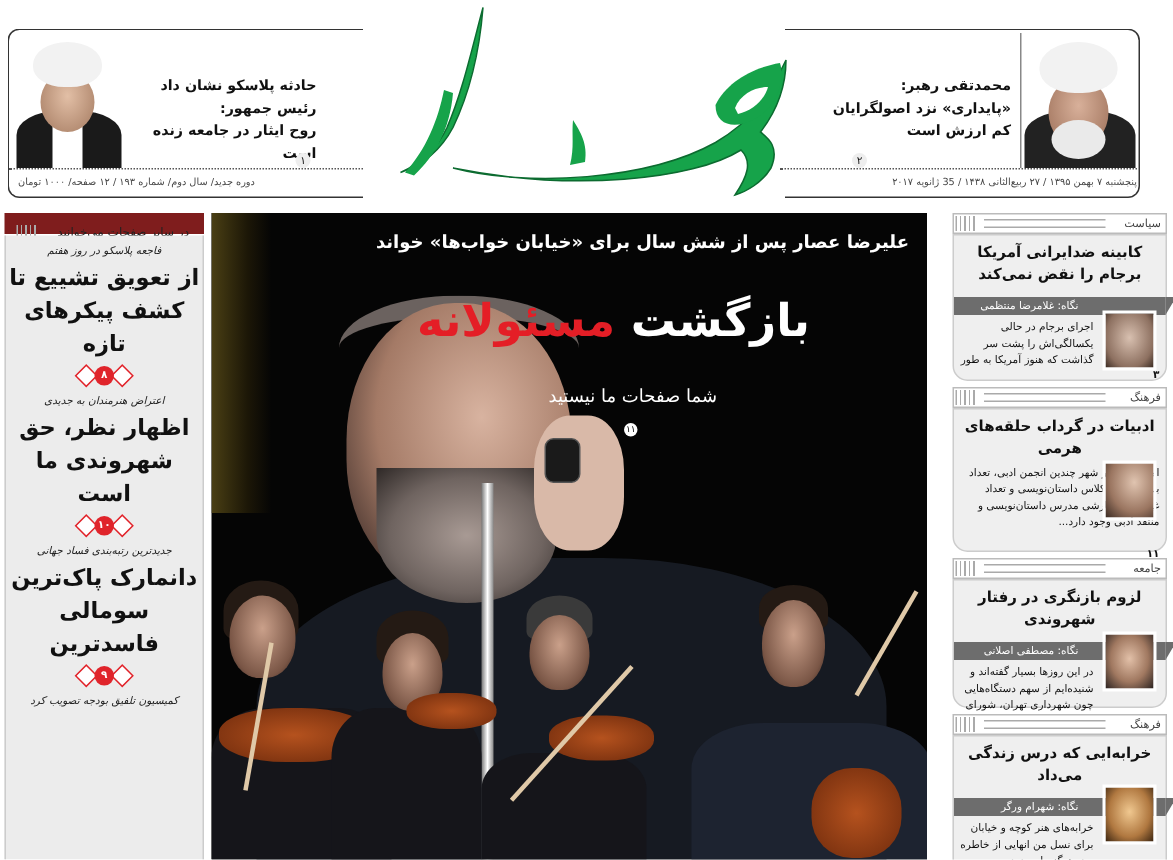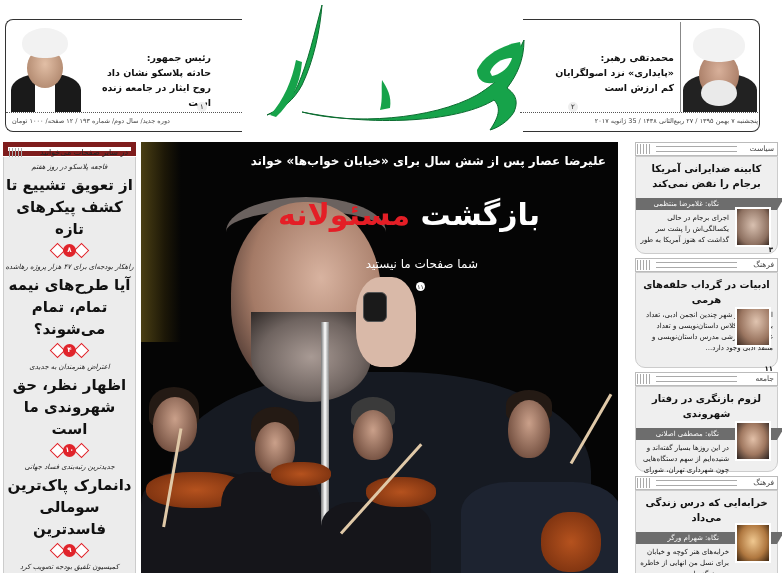--- a/index.html
+++ b/index.html
@@ -32,21 +32,21 @@
   .turban { position: absolute; border-radius: 50% 50% 45% 45%; background: #f2f2f2; }
   .robe { position: absolute; border-radius: 40% 40% 0 0; }
 
   .info-line { position: absolute; font-size: 6.5px; color: #444; direction: rtl; white-space: nowrap; }
 
   .logo { position: absolute; left: 262px; top: 0; width: 300px; height: 135px; }
   .tagline { position: absolute; left: 335px; top: 40px; width: 110px; direction: rtl; text-align: center; font-size: 8.5px; line-height: 15px; color: #444; }
 
   
   .left-col { position: absolute; left: 3px; top: 142px; width: 133px; height: 431px; }
-  .section-head { position: relative; height: 14px; border: 5px solid #7f1d1d; background: #fff; font-size: 8px; direction: rtl; padding-right: 3px; line-height: 12px; color: #222; }
+  .section-head { position: relative; height: 14px; border: 7px solid #7f1d1d; background: #fff; font-size: 8px; direction: rtl; padding-right: 3px; line-height: 12px; color: #222; }
   .section-head .bars { position: absolute; left: 1px; top: 1px; width: 14px; height: 10px; background: repeating-linear-gradient(90deg, #aaa 0 1px, transparent 1px 3px); }
   .left-col .body { position: absolute; top: 15px; left: 0; width: 133px; height: 416px; background: #ececec; border-left: 1px solid #ccc; border-right: 1px solid #ccc; }
   .story { text-align: center; direction: rtl; }
   .story .kicker { font-size: 7px; color: #222; margin-bottom: 3px; font-style: italic; }
   .story .title { font-size: 15px; font-weight: bold; line-height: 22px; color: #111; }
   .pagemark { display: flex; justify-content: center; align-items: center; gap: 0; margin: 4px 0 6px; }
   .dia { width: 11px; height: 11px; transform: rotate(45deg); border: 1.5px solid #e0242b; margin: 0 1px; background: #fff; }
   .dot { width: 13px; height: 13px; border-radius: 50%; background: #e0242b; color: #fff; font-size: 7px; line-height: 13px; text-align: center; font-weight: bold; margin: 0 -1px; position: relative; z-index: 1; }
 
   
@@ -94,22 +94,22 @@
   <div class="rule" style="left:520px; top:112px; width:238px;"></div>
 
   <div class="promo left-promo">
     <div class="photo">
       <div class="robe" style="left:4px; top:52px; width:70px; height:40px; background:#1a1a1a;"></div>
       <div class="robe" style="left:28px; top:58px; width:20px; height:32px; background:#fff; border-radius:0;"></div>
       <div class="face" style="left:20px; top:26px; width:36px; height:40px; background:radial-gradient(ellipse at 50% 40%, #e2bfa6, #a47a60);"></div>
       <div class="turban" style="left:15px; top:6px; width:46px; height:30px;"></div>
     </div>
     <div class="text">
+      <div>حادثه پلاسکو نشان داد</div>
       <div>رئیس جمهور:</div>
-      <div>حادثه پلاسکو نشان داد</div>
       <div>روح ایثار در جامعه زنده است</div>
     </div>
     <div class="page">۱</div>
   </div>
   <div class="info-line" style="left:12px; top:117px;">دوره جدید/ سال دوم/ شماره ۱۹۳ / ۱۲ صفحه/ ۱۰۰۰ تومان</div>
 
   <svg class="logo" viewBox="0 0 300 135">
     <path d="M60 5 C58 30 52 60 40 85 C32 100 20 110 5 115 C20 108 30 98 36 85 C46 62 52 35 60 5 Z" fill="#16a34a" stroke="#0c6b30" stroke-width="1"></path>
     <path d="M34 60 C30 80 22 100 8 115 L14 117 C28 104 38 86 40 62 Z" fill="#16a34a"></path>
     <path d="M40 112 C90 125 170 120 215 95 C240 80 250 65 262 40 C262 60 255 75 245 88 C250 92 258 98 252 112 C246 122 235 128 228 130 C236 118 240 108 232 100 C200 120 120 128 40 112 Z" fill="#16a34a" stroke="#0c6b30" stroke-width="1"></path>
@@ -140,29 +140,20 @@
     <span class="bars"></span>
     <span>در سایر صفحات می‌خوانید</span>
   </div>
   <div class="body">
     <div class="story" style="margin-top:6px;">
       <div class="kicker">فاجعه پلاسکو در روز هفتم</div>
       <div class="title">از تعویق تشییع تا کشف پیکرهای تازه</div>
       <div class="pagemark">
           <span class="dia"></span>
           <span class="dot">۸</span>
-          <span class="dia"></span>
-        </div>
-    </div>
-    <div class="story">
-      <div class="kicker">راهکار بودجه‌ای برای ۴۷ هزار پروژه رهاشده</div>
-      <div class="title">آیا طرح‌های نیمه تمام، تمام می‌شوند؟</div>
-      <div class="pagemark">
-          <span class="dia"></span>
-          <span class="dot">۴</span>
           <span class="dia"></span>
         </div>
     </div>
     <div class="story">
       <div class="kicker">اعتراض هنرمندان به جدیدی</div>
       <div class="title">اظهار نظر، حق شهروندی ما است</div>
       <div class="pagemark">
           <span class="dia"></span>
           <span class="dot">۱۰</span>
           <span class="dia"></span>

